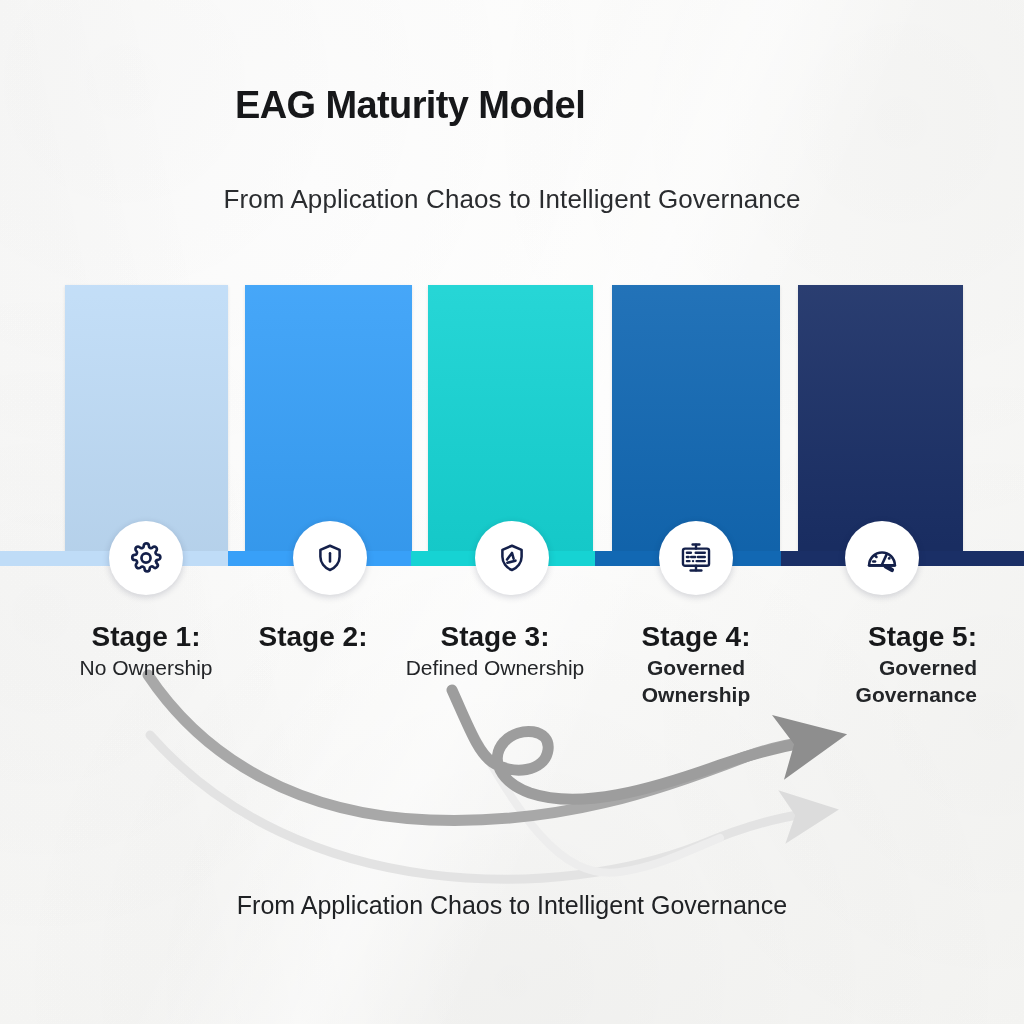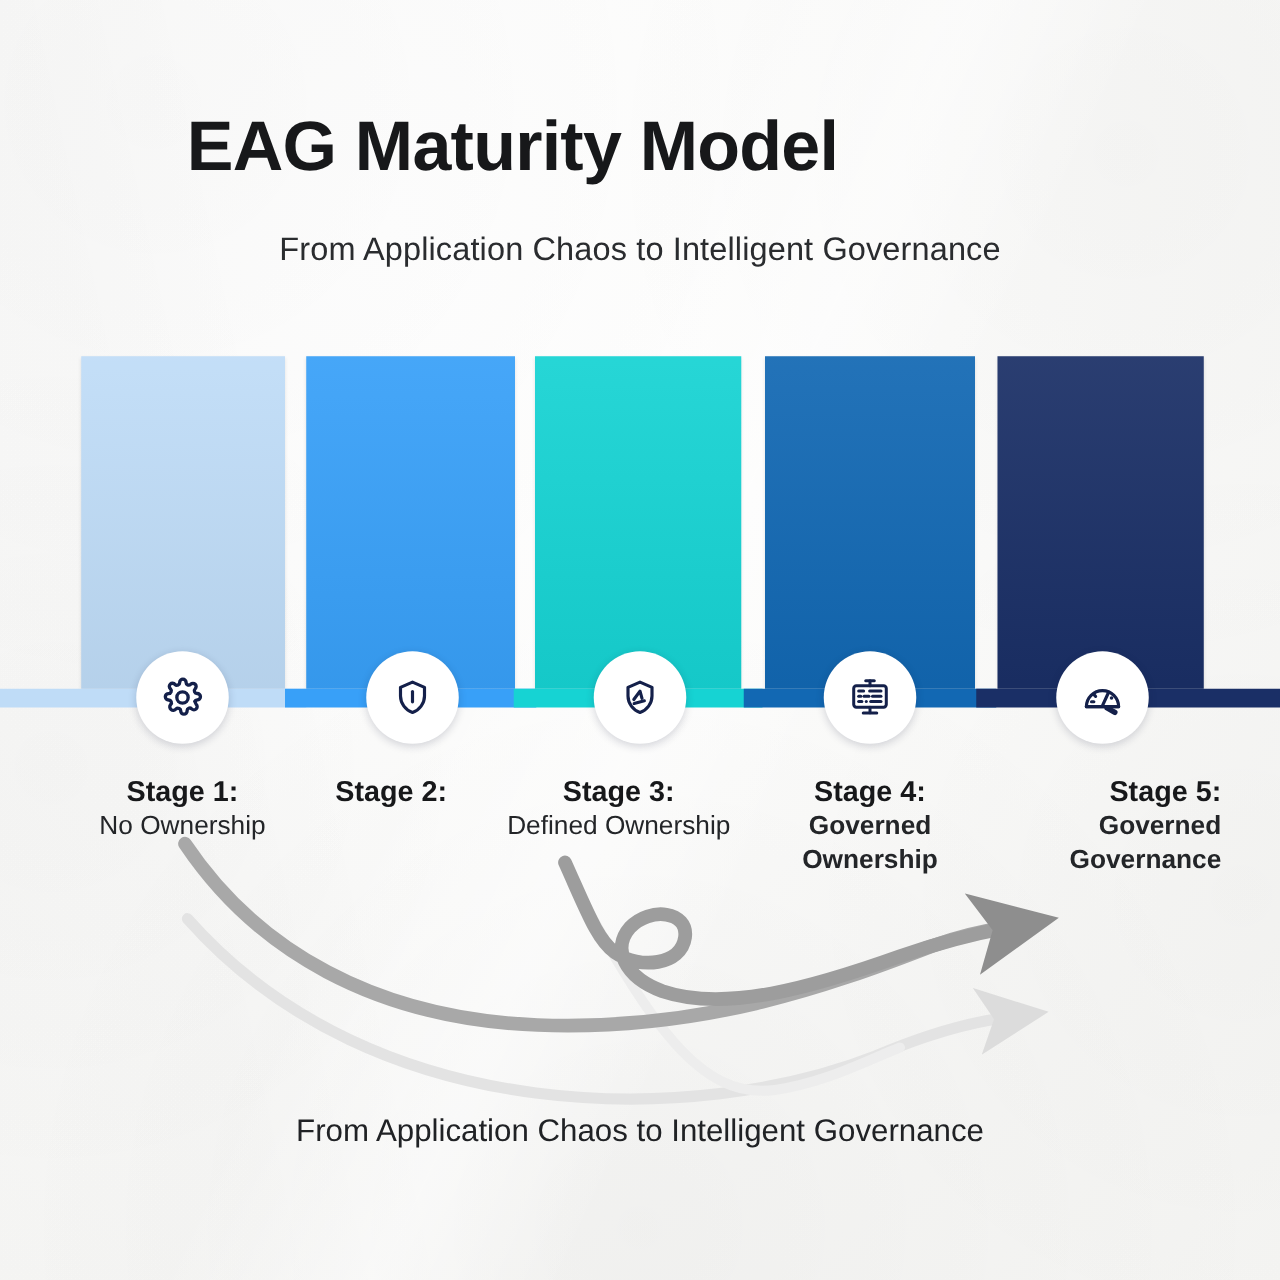--- a/index.html
+++ b/index.html
@@ -43,21 +43,21 @@
       linear-gradient(78deg,  rgba(0,0,0,0.012) 18%, rgba(0,0,0,0) 30%);
   }
 
   
   #title {
     position: absolute;
     left: 0;
     top: 84px;
     width: 820px;
     text-align: center;
-    font-size: 56px;
+    font-size: 38px;
     font-weight: 700;
     letter-spacing: -0.6px;
     color: #17181a;
   }
   #subtitle {
     position: absolute;
     left: 0;
     top: 184px;
     width: 1024px;
     text-align: center;
@@ -115,21 +115,21 @@
   
   .stage-label {
     position: absolute;
     top: 619px;
     width: 190px;
     text-align: center;
     line-height: 1.28;
   }
   .stage-title {
     display: block;
-    font-size: 23px;
+    font-size: 28px;
     font-weight: 700;
     color: #17181a;
   }
   .stage-desc {
     display: block;
     font-size: 21px;
     font-weight: 400;
     color: #232528;
   }
   .stage-desc.semi {

